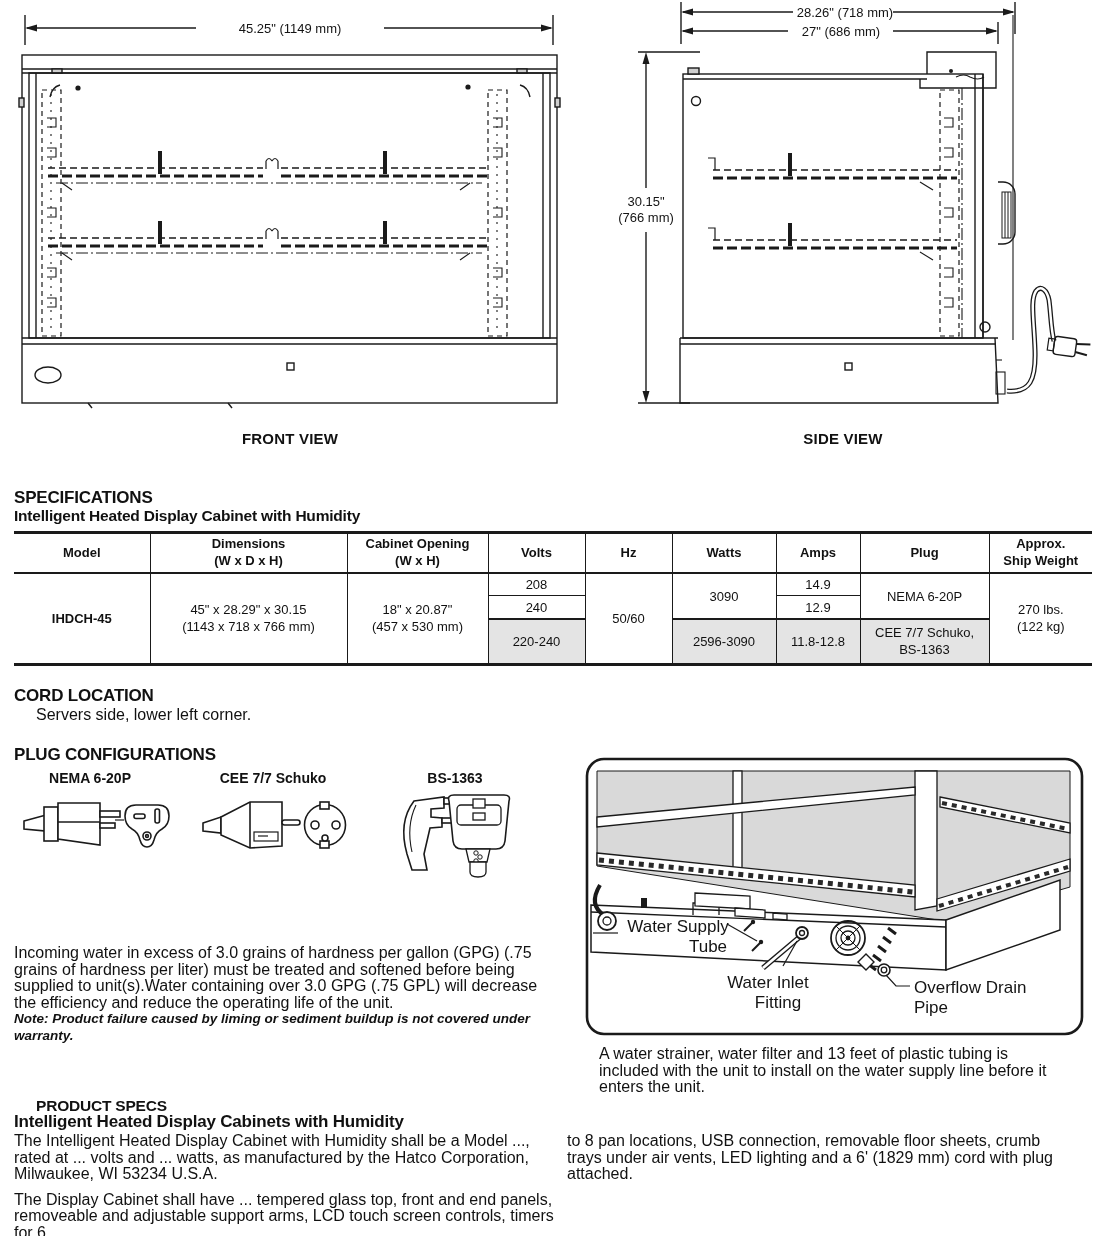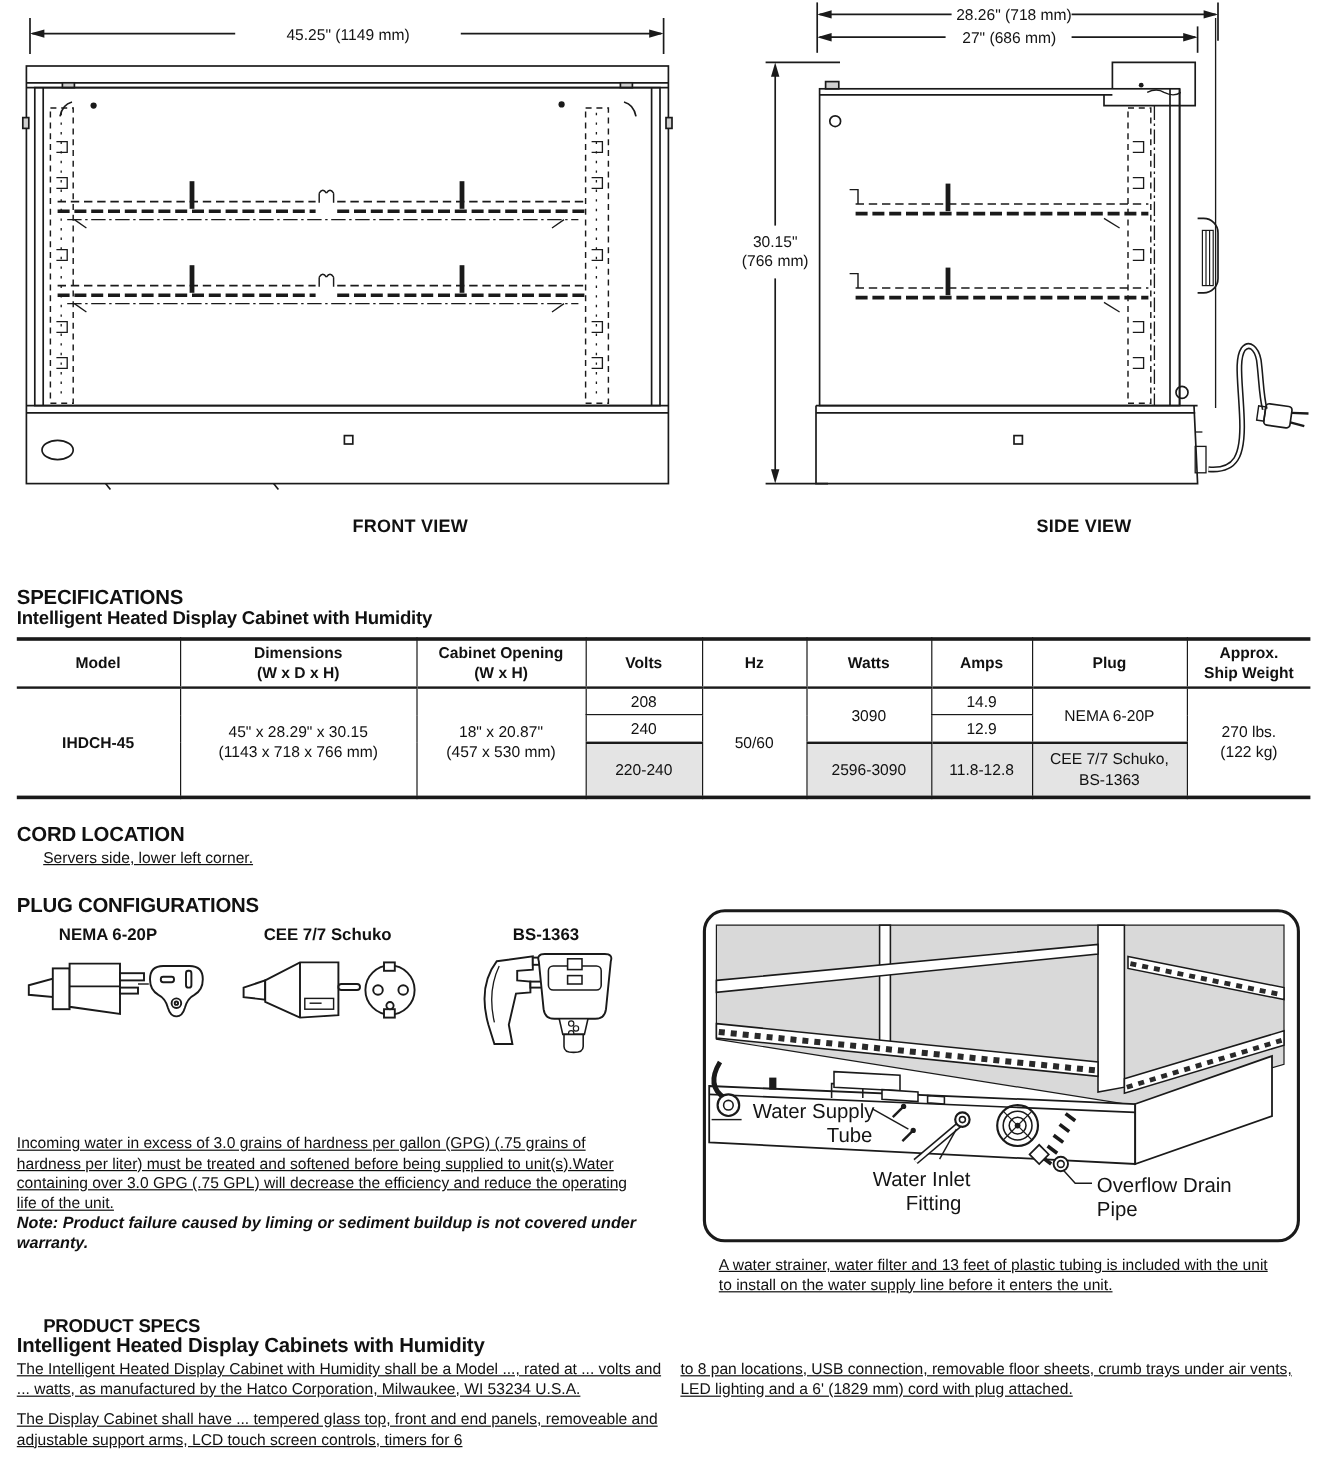--- a/index.html
+++ b/index.html
@@ -6,29 +6,29 @@
   html,body { margin:0; padding:0; background:#fff; }
   .sheet {
     position:relative; width:1106px; height:1236px; background:#fff;
     font-family:"Liberation Sans", sans-serif; color:#111; overflow:hidden;
   }
   .abs { position:absolute; }
   svg text { font-family:"Liberation Sans", sans-serif; fill:#141414; }
   .dim-text { font-size:13px; }
   .wd-label { font-size:17px; }
 
-  .view-caption { font-size:15px; font-weight:bold; text-align:right; letter-spacing:.2px; }
+  .view-caption { font-size:15px; font-weight:bold; text-align:center; letter-spacing:.2px; }
 
   .h-big   { font-size:17px;   font-weight:bold; letter-spacing:-.2px; }
   .h-mid   { font-size:15.5px; font-weight:bold; letter-spacing:-.2px;margin-left:22px; }
   .h-sub   { font-size:15.5px; font-weight:bold; letter-spacing:-.2px; }
   .h-sub2  { font-size:17px;   font-weight:bold; letter-spacing:-.2px; }
   .h-small { font-size:14.5px; font-weight:bold; }
 
-  .body-text { font-size:13px; line-height:16.5px;text-decoration:underline; }
+  .body-text { font-size:16px; line-height:16.5px; }
   .note-text { font-size:13.5px; line-height:16.5px; font-weight:bold; font-style:italic; }
   .para { margin:0 0 9px 0; }
 
   .spec-table { border-collapse:collapse; table-layout:fixed; width:1078px;
     border-top:3px solid var(--ink); border-bottom:3.5px solid var(--ink); }
   .spec-table th, .spec-table td {
     border-left:1.5px solid var(--ink); text-align:center; vertical-align:middle;
     padding:1px 2px; font-size:13px; overflow:hidden; }
   .spec-table th:first-child, .spec-table td.first { border-left:none; }
   .spec-table th:last-child, .spec-table td.last { border-right:none; }

